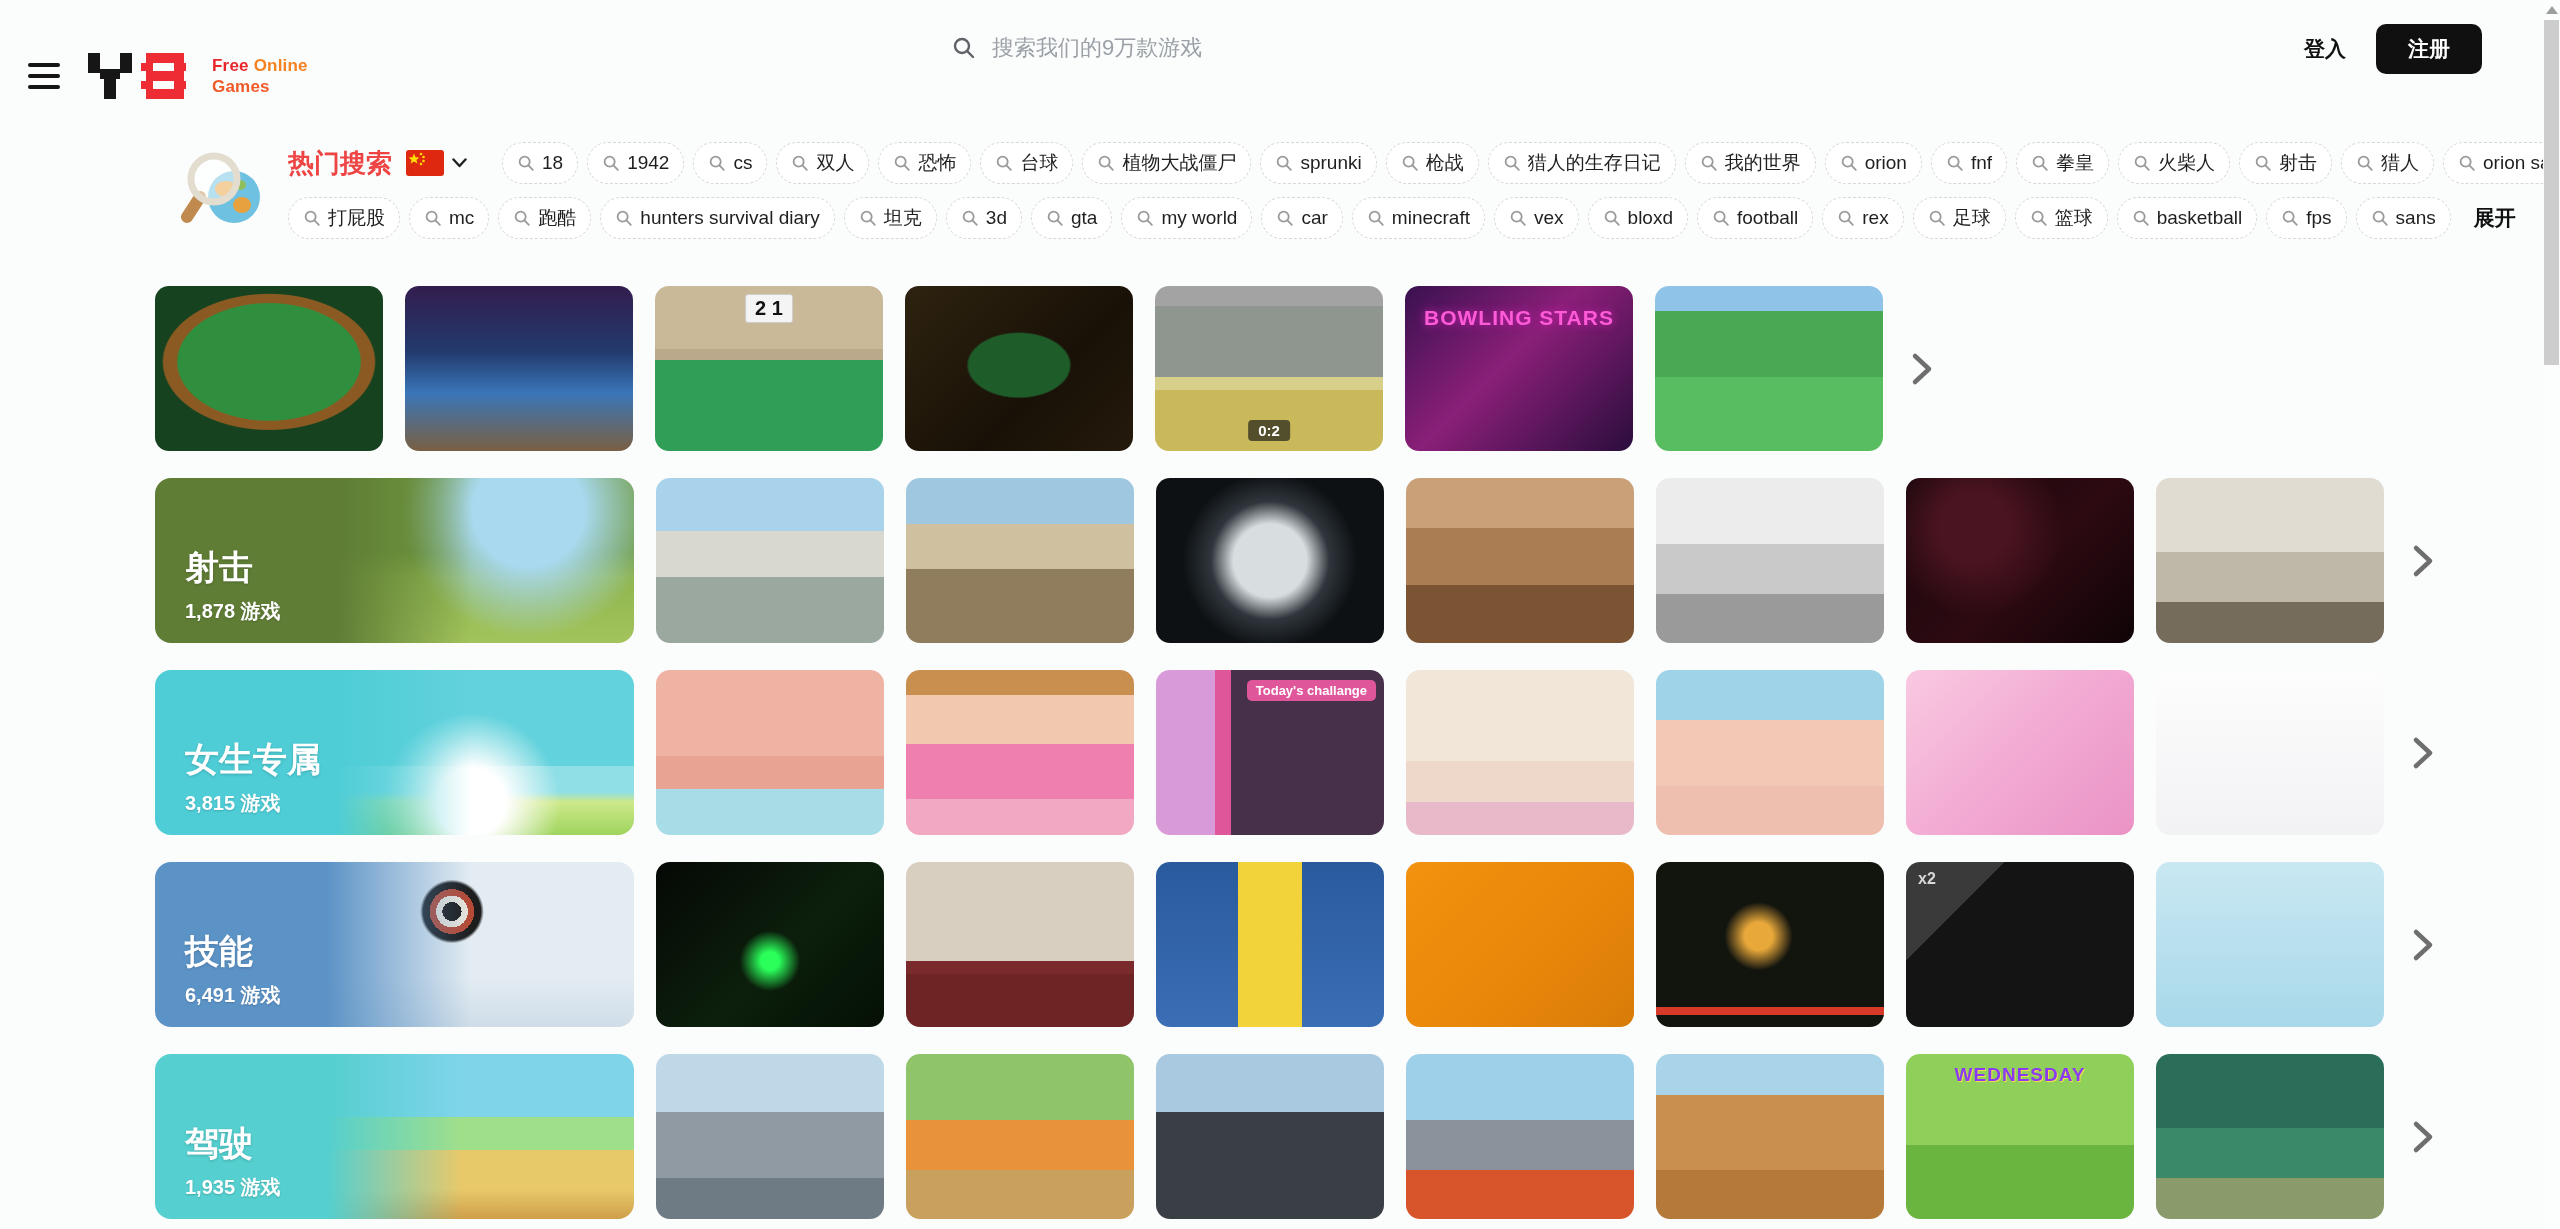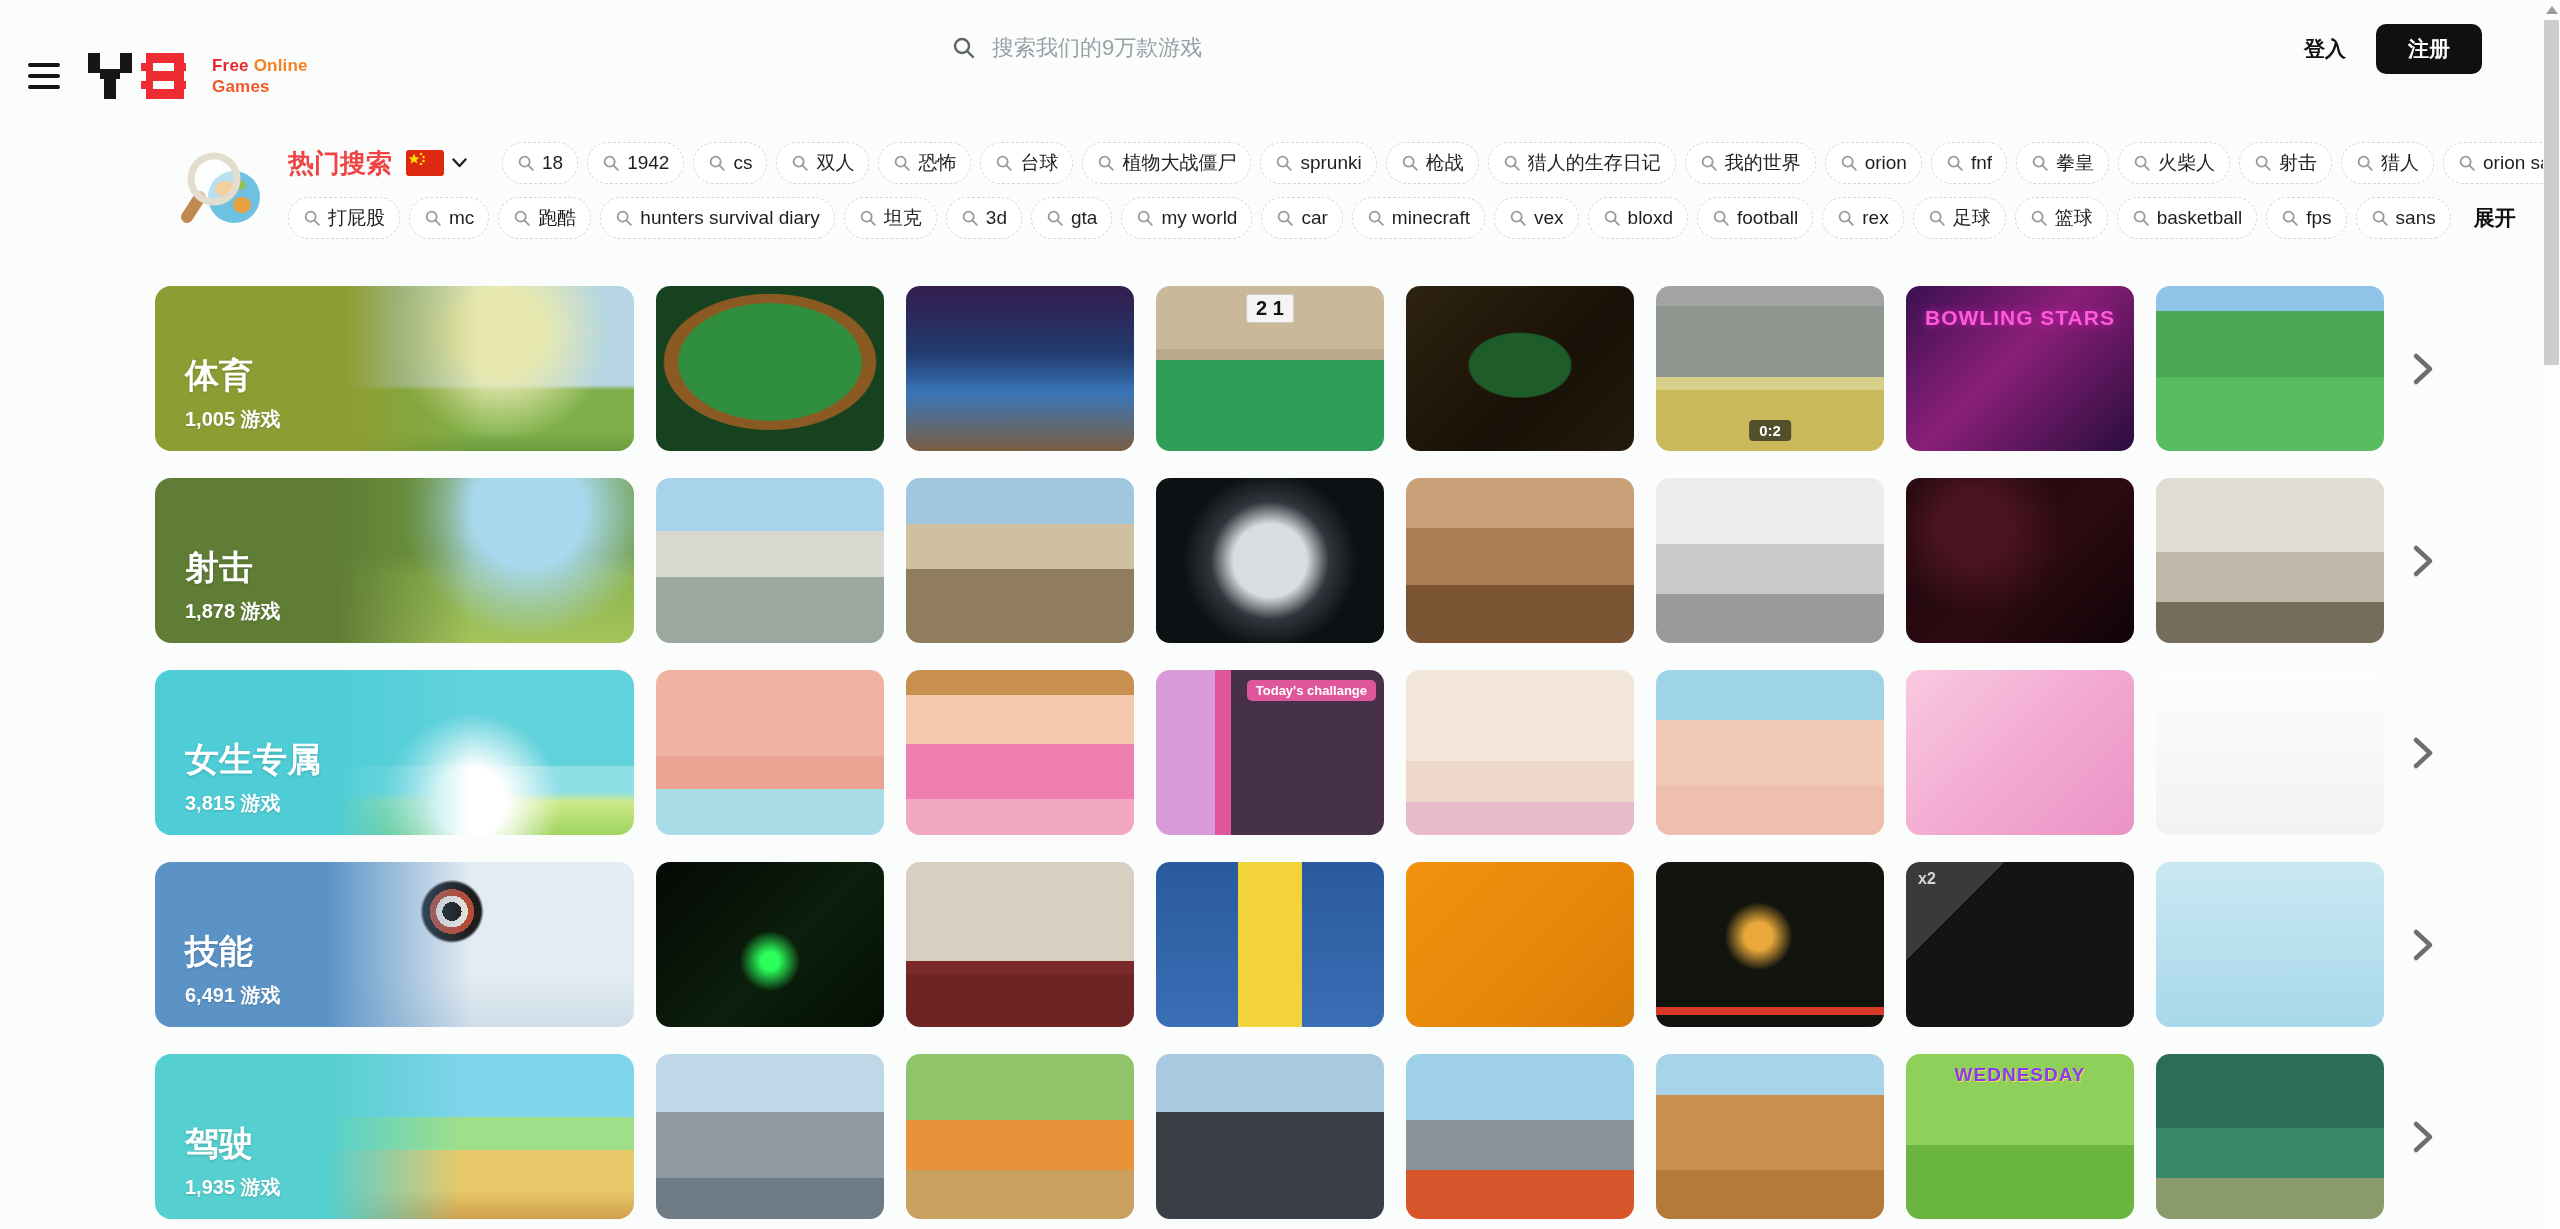--- a/index.html
+++ b/index.html
@@ -398,24 +398,20 @@
             <span class="pill-label">sans</span>
           </button>
         </span>
       <button class="expand-btn">展开</button>
     </div>
   </div>
 </div>
 
 <div class="category-list">
     <div class="cat-row">
-      <a class="banner" style="background:linear-gradient(90deg,#8e9d33 0,#8e9d33 40%,rgba(142,157,51,0) 68%),radial-gradient(circle at 72% 28%,#e8e9b0 0 12%,rgba(232,233,176,0) 30%),linear-gradient(180deg,#b5d6e2 0 60%,#7fb04a 63% 88%,#6a9c3f 100%)">
-        <div class="banner-title">体育</div>
-        <div class="banner-count">1,005 游戏</div>
-      </a>
       <a class="thumb" style="background:radial-gradient(ellipse 70% 62% at 50% 46%,#2f8f3f 0 57%,#8a5a22 58% 66%,#17421f 67%)"></a>
       <a class="thumb" style="background:linear-gradient(180deg,#331d4e 0%,#223a6e 40%,#3a76b8 65%,#7a5f42 100%)"></a>
       <a class="thumb" style="background:linear-gradient(180deg,#c9b999 0 38%,#baa98a 38% 45%,#2f9e57 45% 100%)">
         <span class="thumb-text tt-flags">2 1</span>
       </a>
       <a class="thumb" style="background:radial-gradient(ellipse 55% 48% at 50% 48%,#1e5c2a 0 40%,rgba(0,0,0,0) 42%),linear-gradient(135deg,#2e2310 0%,#191107 60%,#241a0c 100%)"></a>
       <a class="thumb" style="background:linear-gradient(180deg,#a3a3a3 0 12%,#8f968f 12% 55%,#d8cf8a 55% 63%,#c9b95a 63% 100%)">
         <span class="thumb-text tt-score">0:2</span>
       </a>
       <a class="thumb" style="background:linear-gradient(135deg,#3a1150 0%,#8a1f78 45%,#2a0d3d 100%)">

